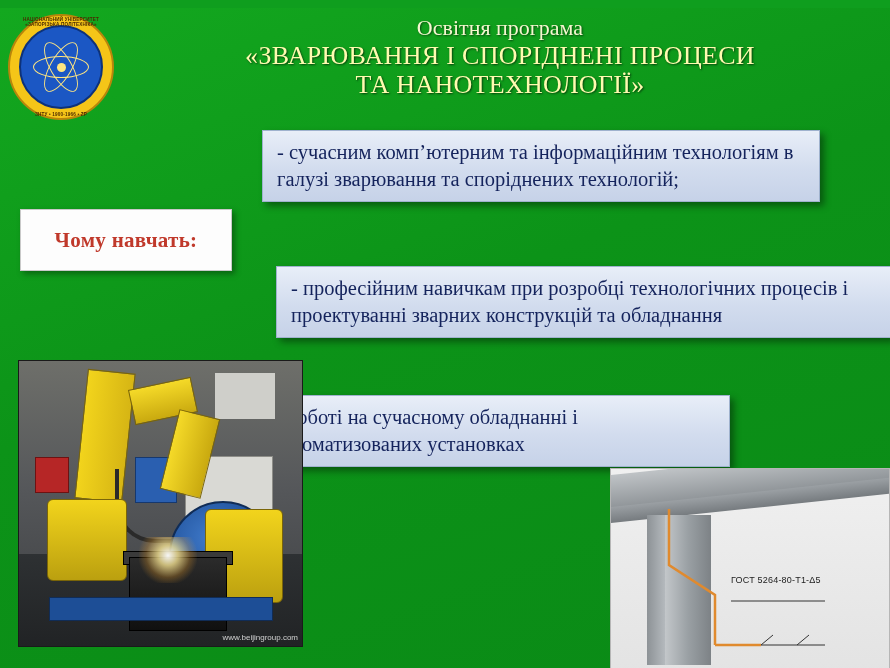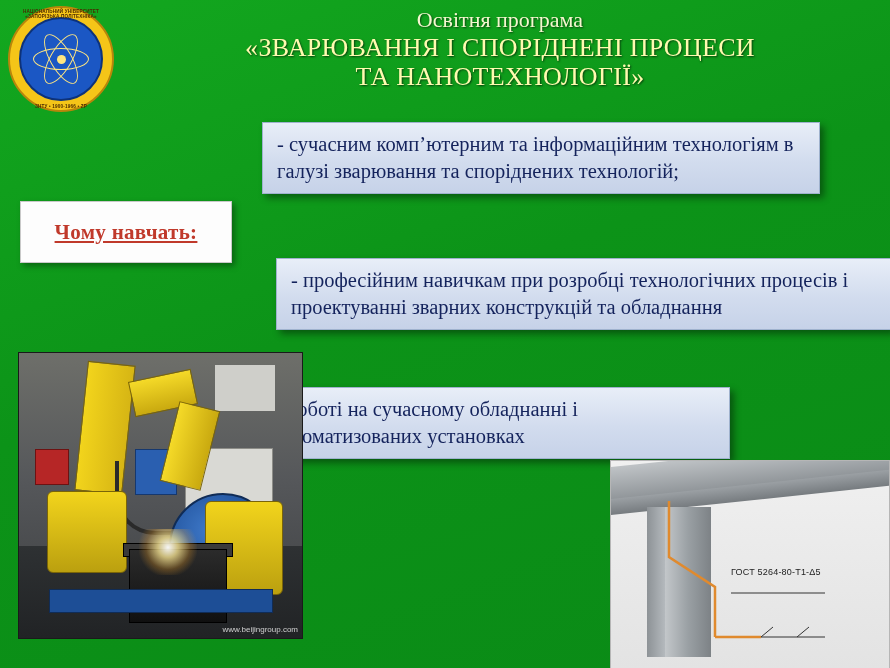--- a/index.html
+++ b/index.html
@@ -11,20 +11,21 @@
     height: 668px;
     background: #0f9e1e;
     font-family: "Liberation Serif", serif;
     overflow: hidden;
     position: relative;
   }
   .slide {
     position: absolute;
     inset: 0;
     background: linear-gradient(160deg, #13a81f 0%, #0c9318 45%, #0a8a16 100%);
+    margin-top: 8px;
   }
 
   
   .logo {
     position: absolute;
     left: 8px;
     top: 6px;
     width: 106px;
     height: 106px;
   }
@@ -129,21 +130,20 @@
     box-shadow: 3px 3px 6px rgba(0,0,0,.35);
     display: flex;
     align-items: center;
     justify-content: center;
   }
   .label-box span {
     font-size: 21px;
     color: #c0392b;
     font-weight: 600;
     letter-spacing: .3px;
-    text-decoration: underline;
   }
 
   
   .bullet {
     position: absolute;
     background: linear-gradient(180deg, #e8eef8 0%, #d2dcee 55%, #c6d2e8 100%);
     border: 1px solid #9fb2ce;
     box-shadow: 4px 4px 7px rgba(0,0,0,.4);
     box-sizing: border-box;
     padding: 8px 12px 8px 14px;

